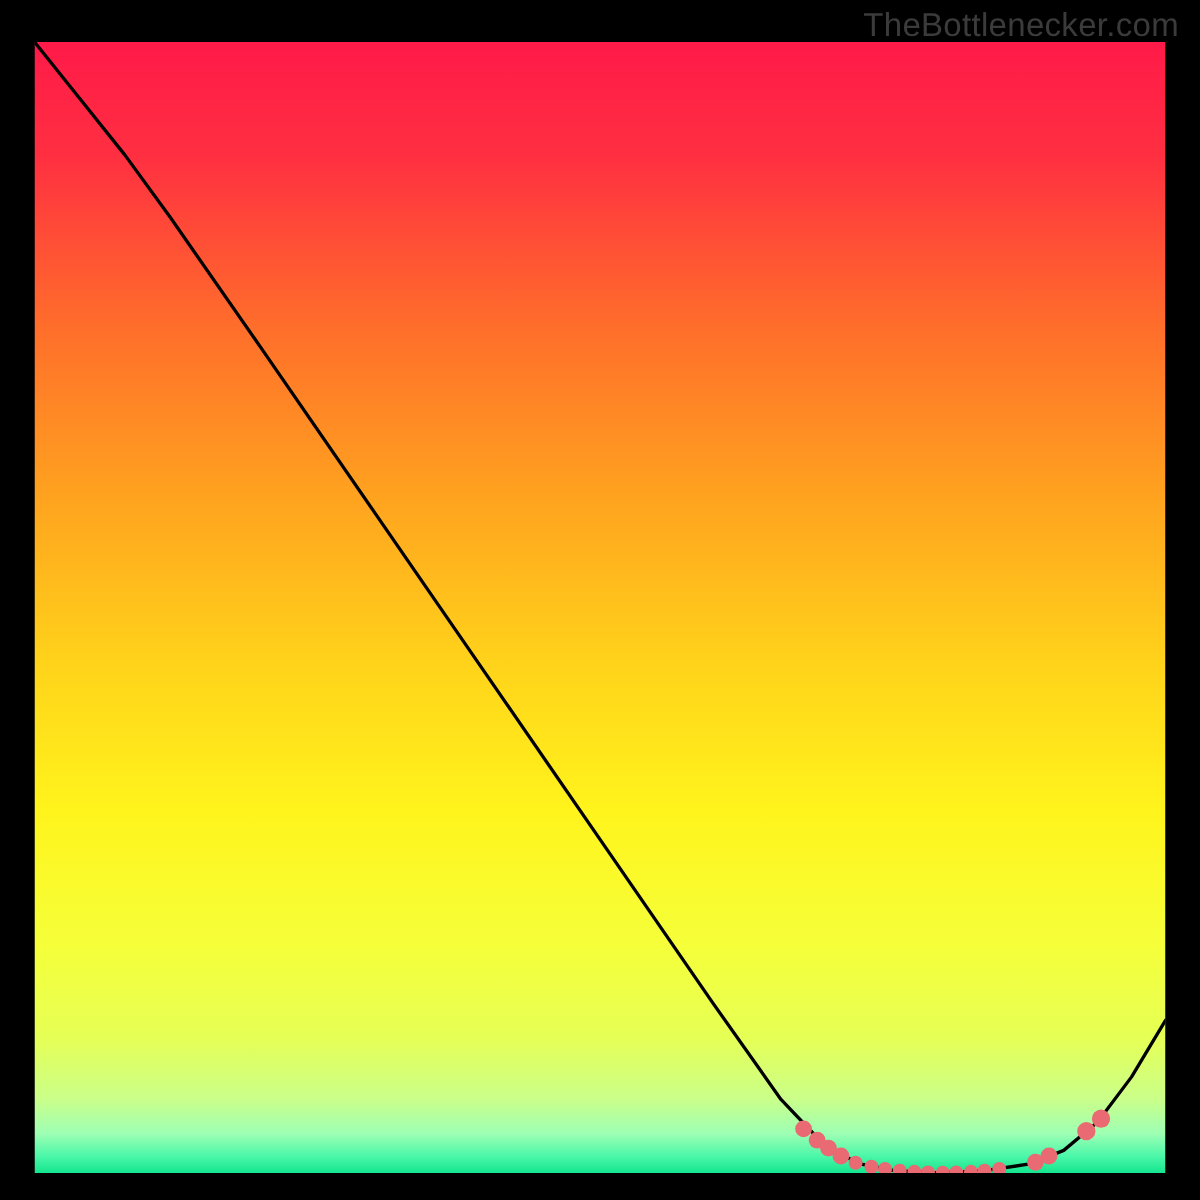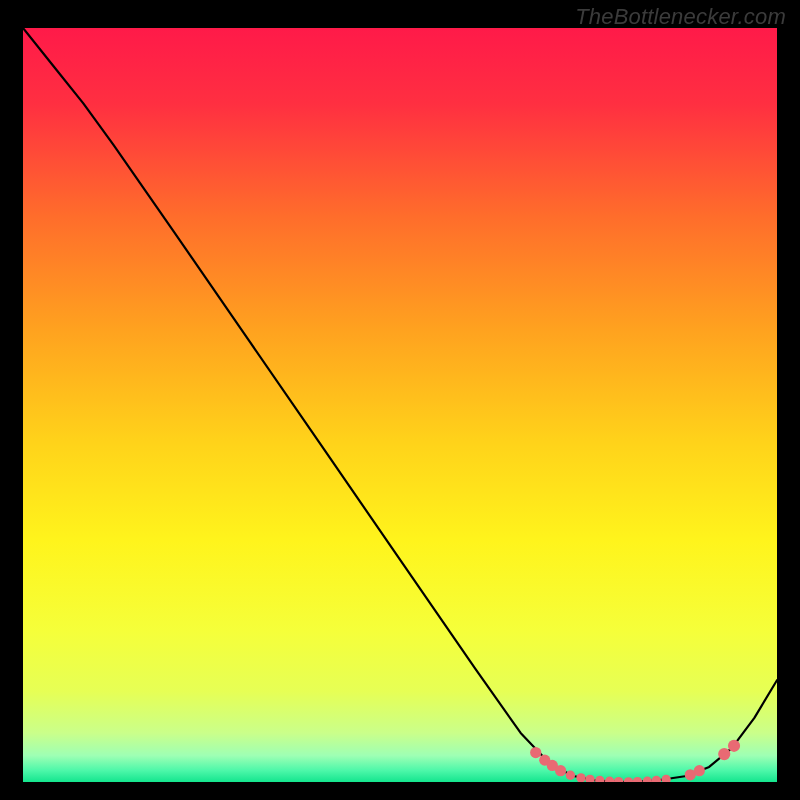--- a/index.html
+++ b/index.html
@@ -9,21 +9,20 @@
     height: 800px;
     background: #000;
     overflow: hidden;
     font-family: Arial, Helvetica, sans-serif;
   }
   .frame {
     position: relative;
     width: 798px;
     height: 800px;
     background: #000;
-    font-style: italic;
   }
   .attribution {
     position: absolute;
     top: 4px;
     right: 12px;
     color: #3b3b3b;
     font-size: 22px;
     font-weight: 500;
     letter-spacing: 0.2px;
     user-select: none;

